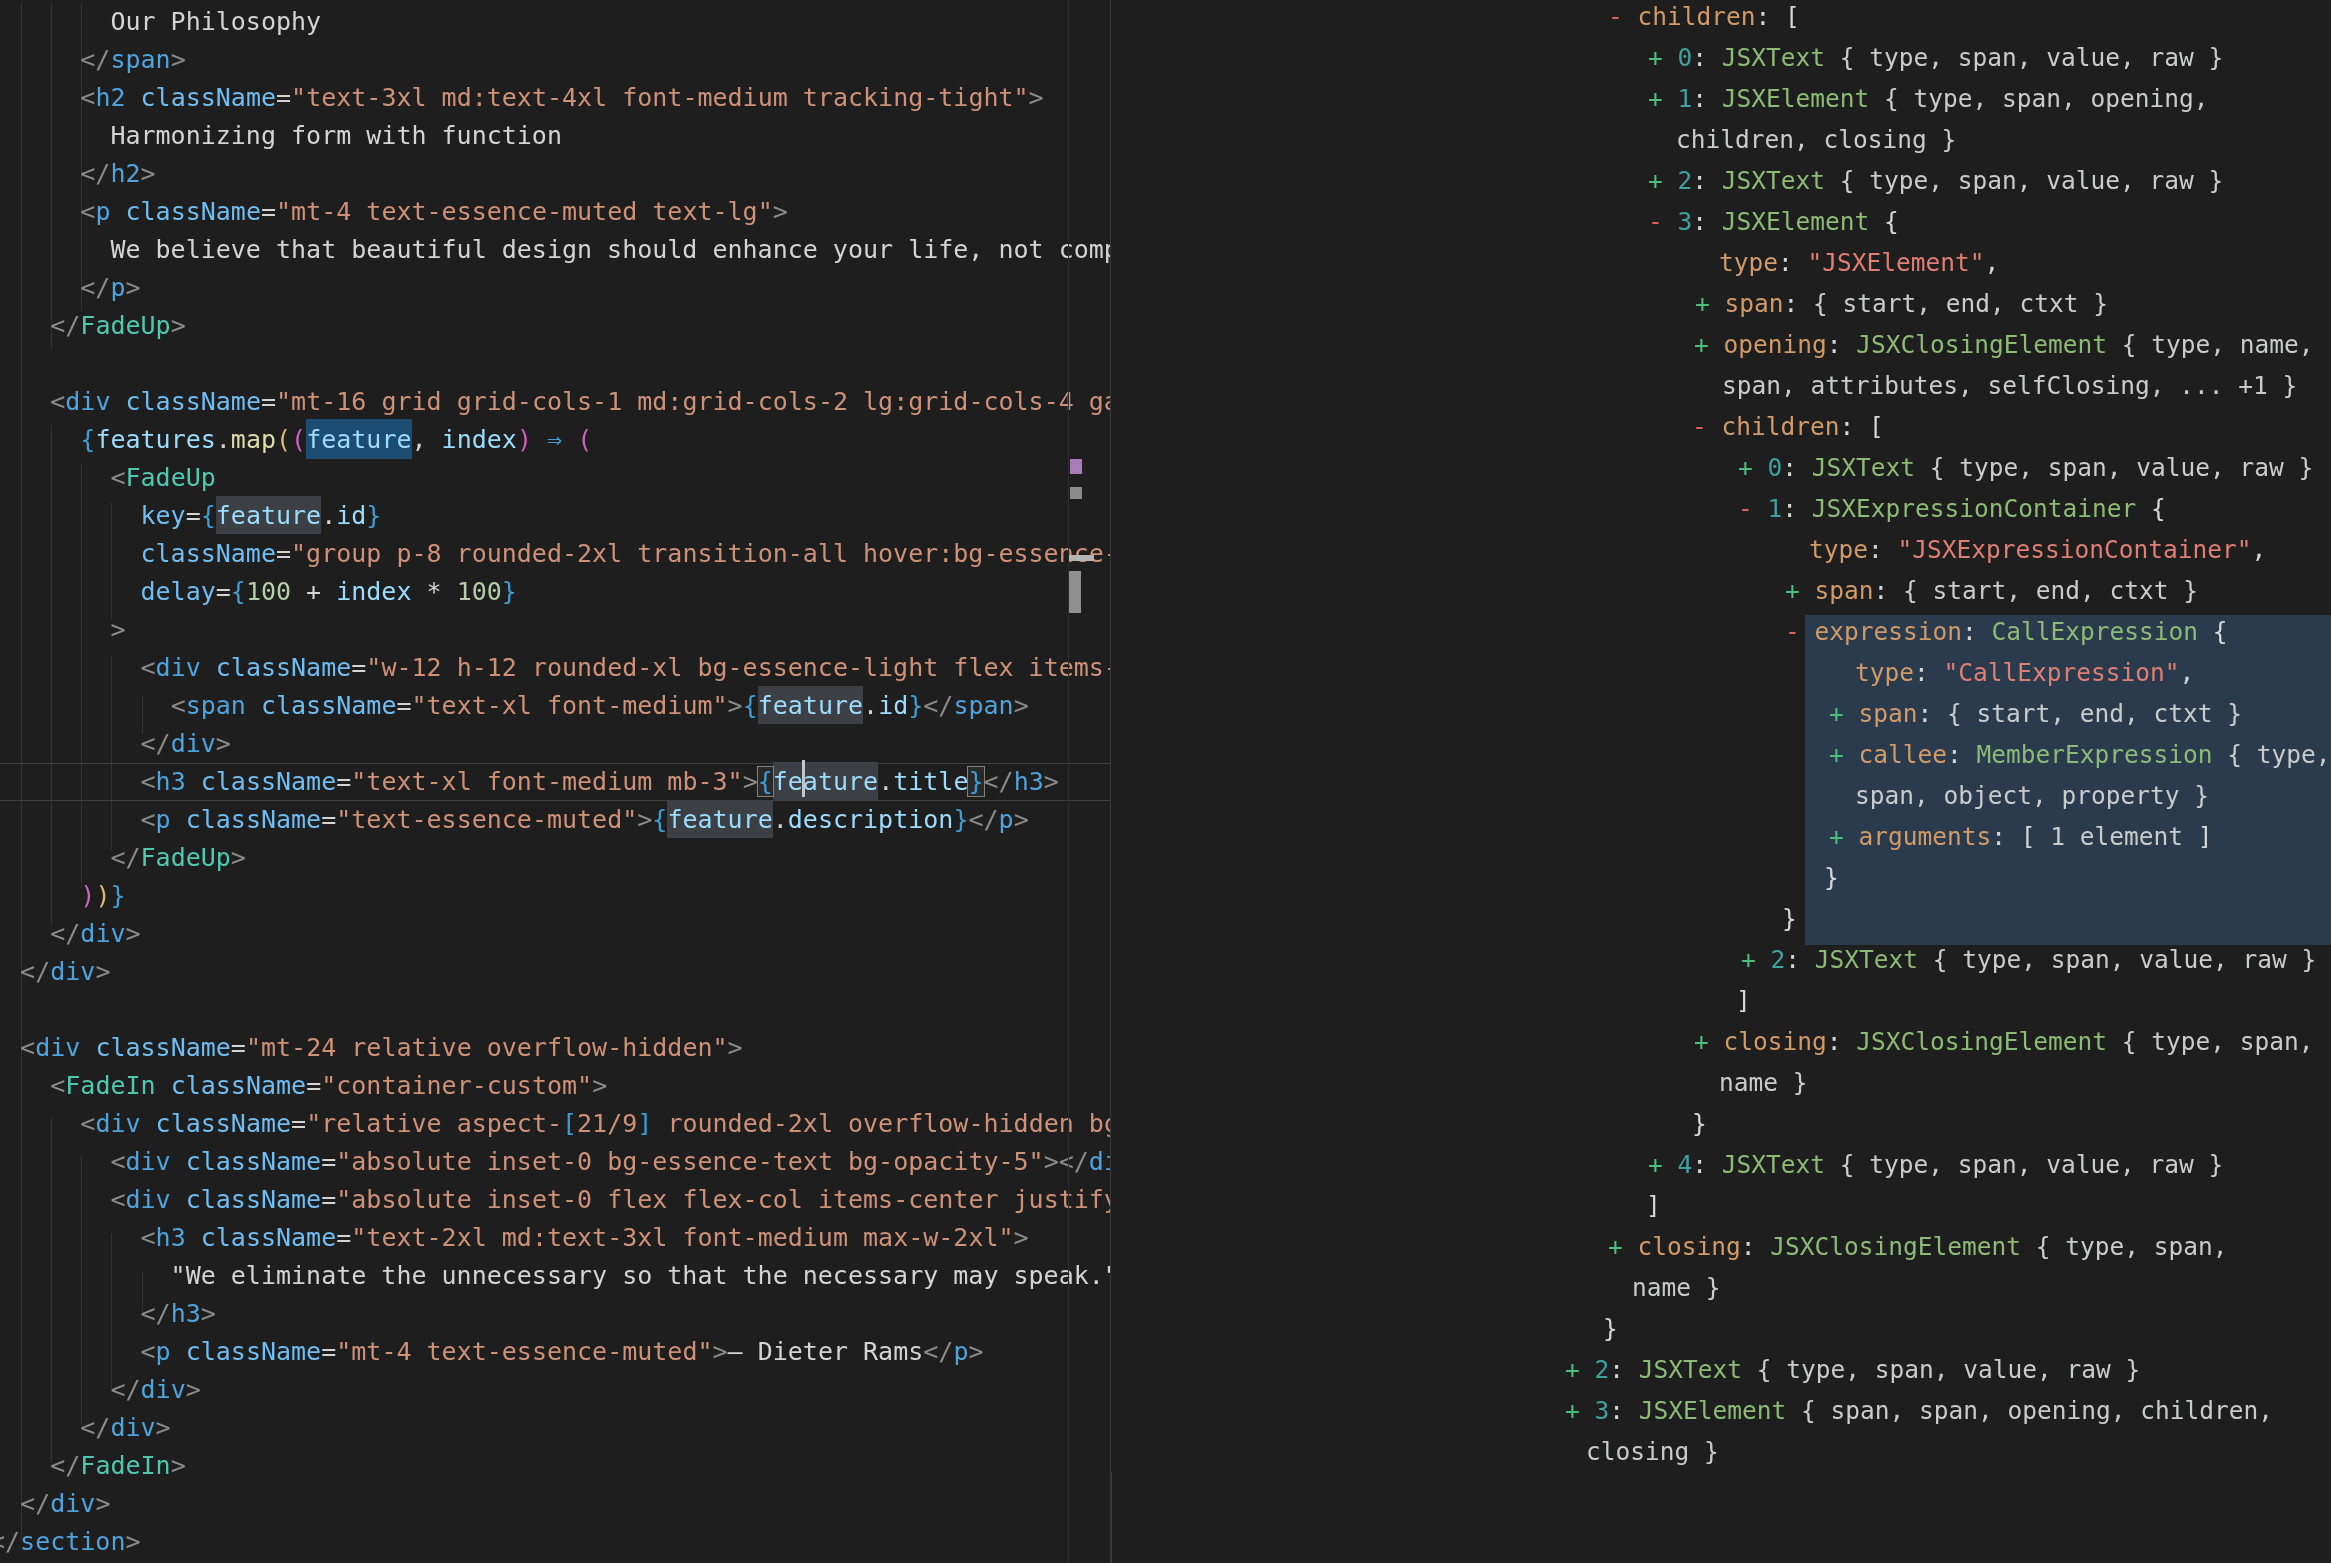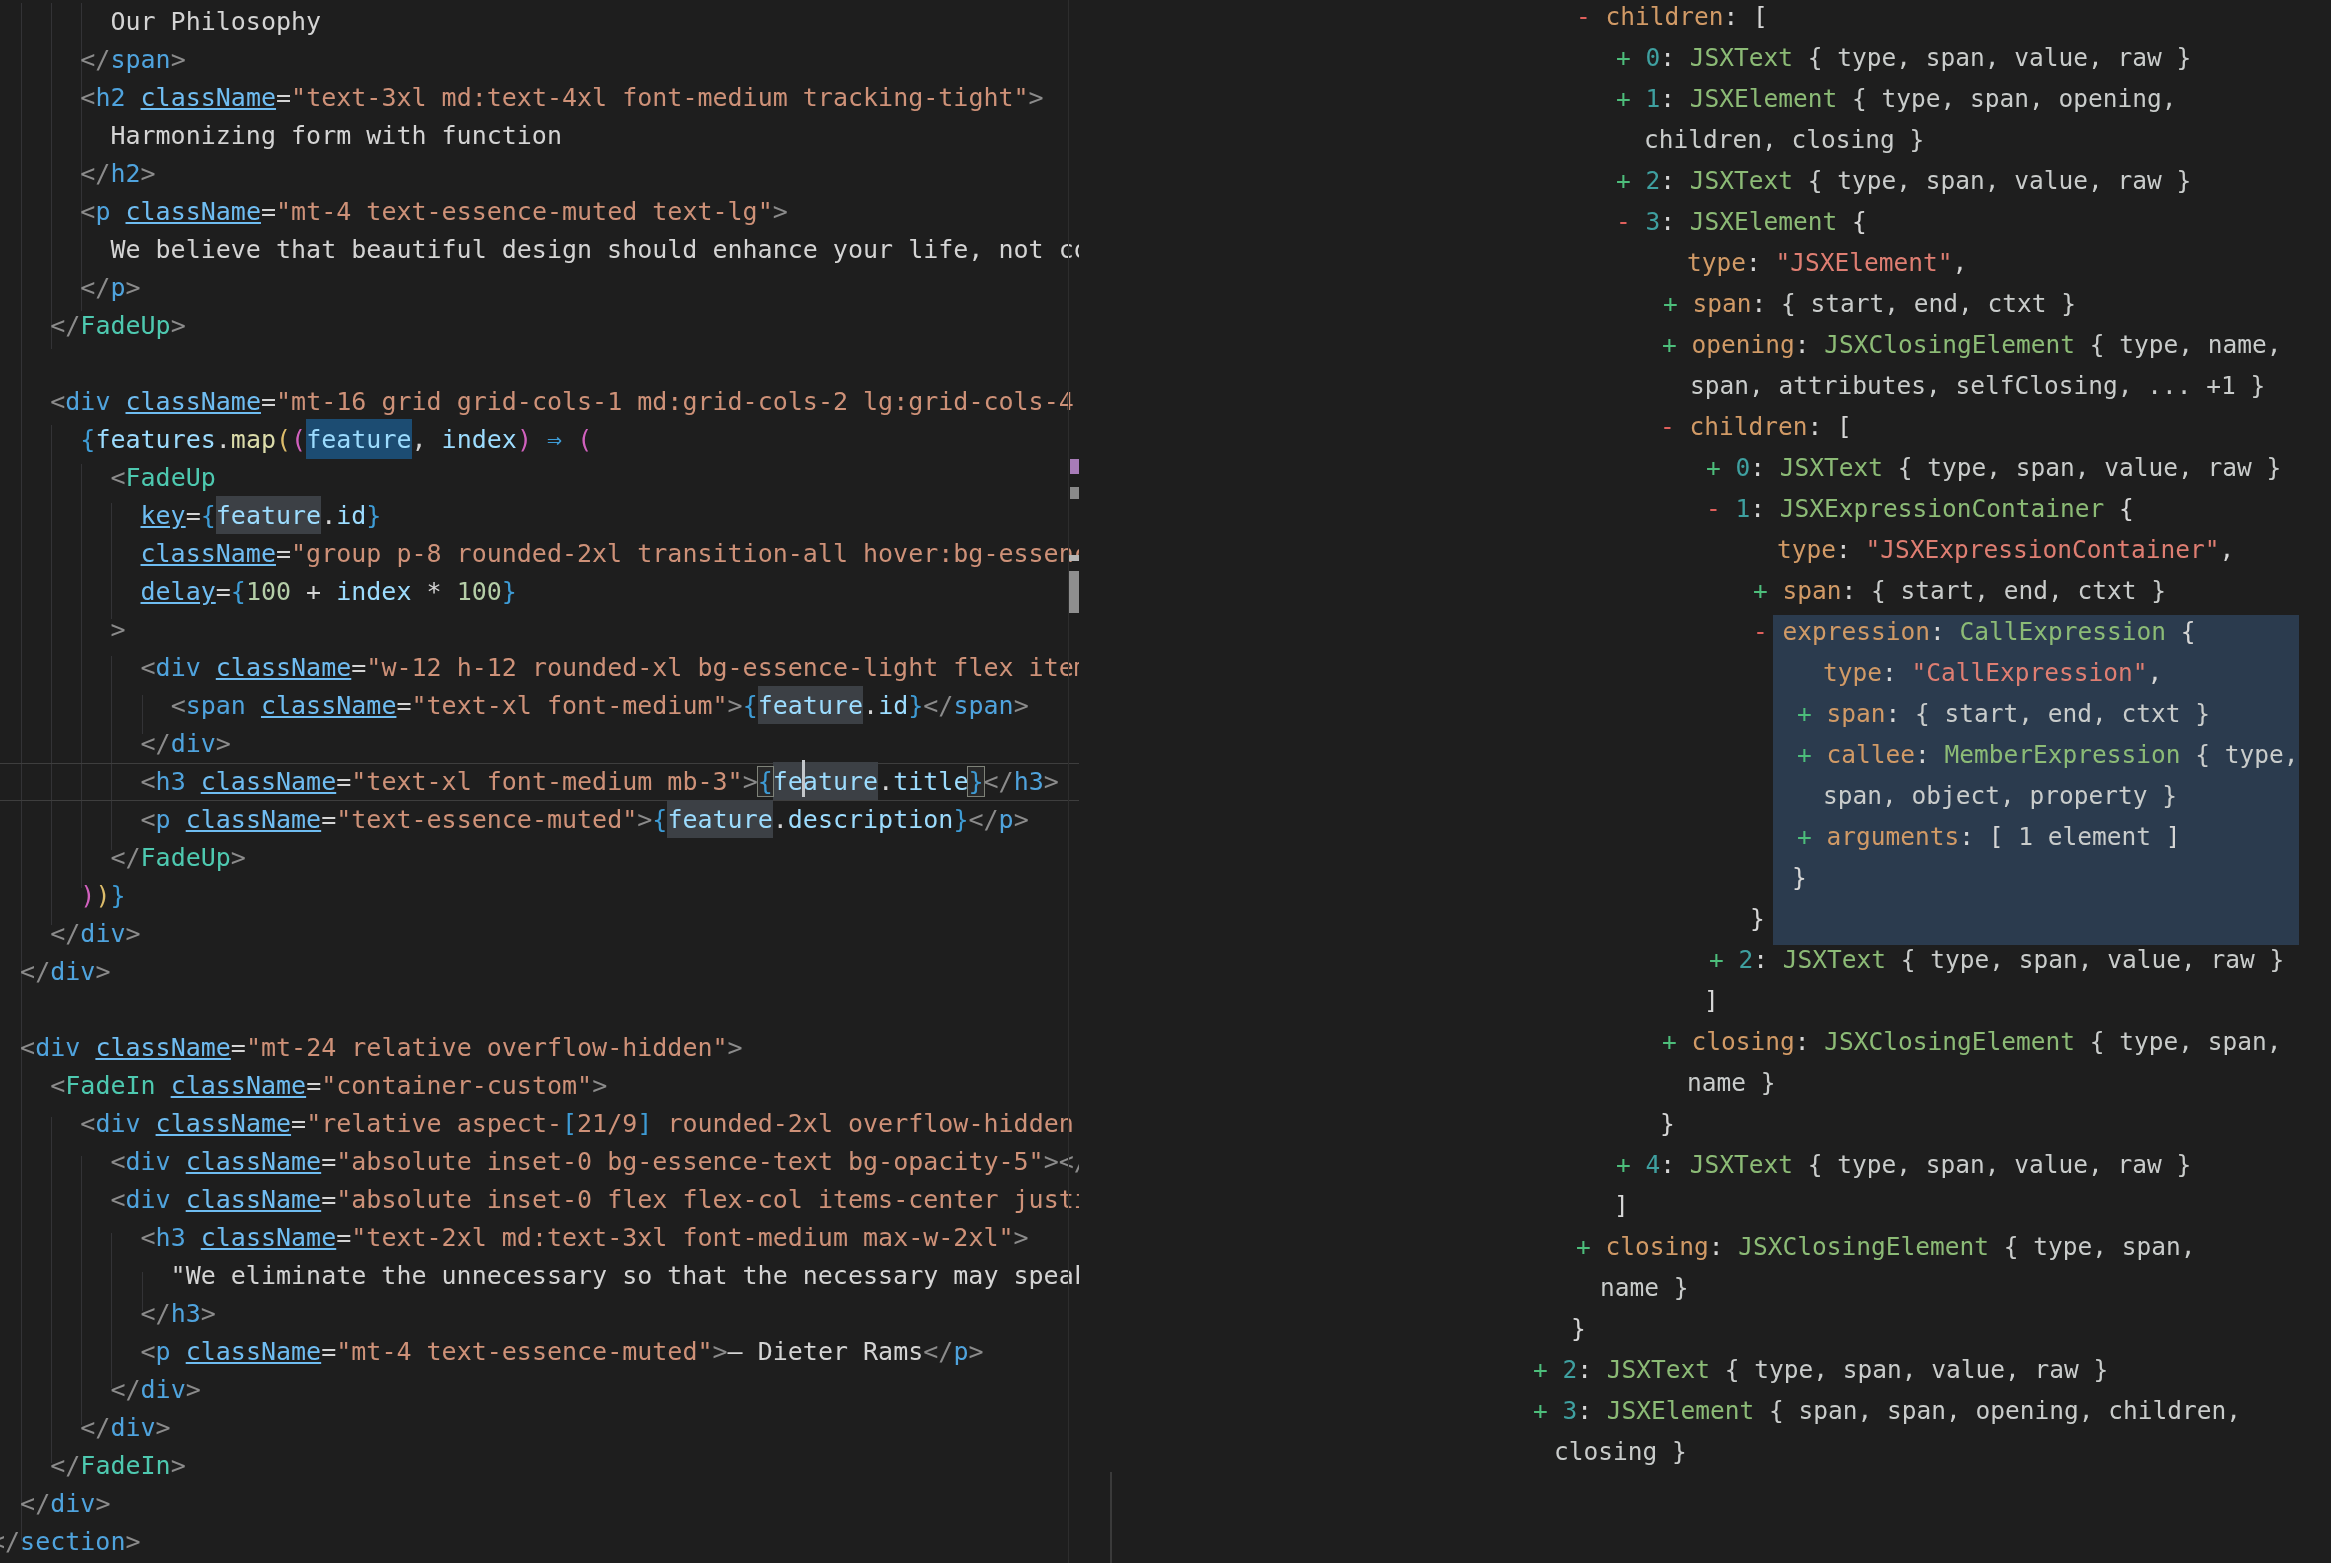--- a/index.html
+++ b/index.html
@@ -4,35 +4,35 @@
 <style>
   html,body{margin:0;padding:0;background:#111;}
   .stage{position:relative;width:2331px;height:1564px;background:var(--bg);overflow:hidden;
          font-family:"DejaVu Sans Mono", monospace;}
   
   .editor-pane{position:absolute;left:0;top:0;width:1110px;height:1564px;overflow:hidden;background:var(--bg);}
   .editor-lines{position:absolute;left:-10px;top:2.7px;width:1182px;font-size:25px;line-height:38px;}
   .cl{white-space:pre;height:38px;color:var(--txt);}
   .cl.current{box-shadow:inset 0 0.9px 0 var(--curLine), inset 0 -0.9px 0 var(--curLine);}
   .pn{color:var(--pn);} .tag{color:var(--tag);} .cmp{color:var(--cmp);text-align:right;}
-  .attr{color:var(--attr);text-decoration:underline;} .str{color:var(--str);} .txt{color:var(--txt);}
+  .attr{color:var(--attr);} .str{color:var(--str);} .txt{color:var(--txt);}
   .var{color:var(--var);} .mth{color:var(--mth);} .num{color:var(--num);}
   .b1{color:var(--b1);} .b2{color:var(--b2);} .b3{color:var(--b3);}
   .sel{background:var(--sel);padding:5.5px 0;}
   .wh{background:var(--wh);padding:4.5px 0;}
   .bm{outline:0.9px solid var(--bmBorder);background:rgba(120,120,120,.12);}
   .caret{display:inline-block;width:0;position:relative;}
   .caret::after{content:"";position:absolute;left:-0.9px;top:-30px;width:2.7px;height:37px;background:var(--caret);}
   .guide{position:absolute;width:0.9px;background:var(--guide);}
   
   .ruler{position:absolute;top:0;width:0.9px;height:1564px;background:var(--ruler);}
   .divider{position:absolute;top:0;width:1.8px;height:1564px;background:var(--divider);}
   .mark{position:absolute;}
   
-  .ast-pane{position:absolute;left:1079px;top:0;width:1220px;height:1472px;overflow:hidden;background:var(--bg);}
+  .ast-pane{position:absolute;left:1111px;top:0;width:1220px;height:1472px;overflow:hidden;background:var(--bg);}
   .ast-highlight{position:absolute;background:var(--hl);}
   .ast-rows{position:absolute;left:0;top:-4.5px;width:1220px;font-size:24.5px;line-height:41px;}
   .ar{white-space:pre;height:41px;color:var(--pun2);}
   .minus{color:var(--minus);} .plus{color:var(--plus);} .idx{color:var(--idx);}
   .node{color:var(--node);} .key{color:var(--key);} .str2{color:var(--str2);}
   .nul{color:var(--nul);} .ital{color:var(--ital);} .pun{color:var(--pun2);}
 </style>
 </head>
 <body>
 

